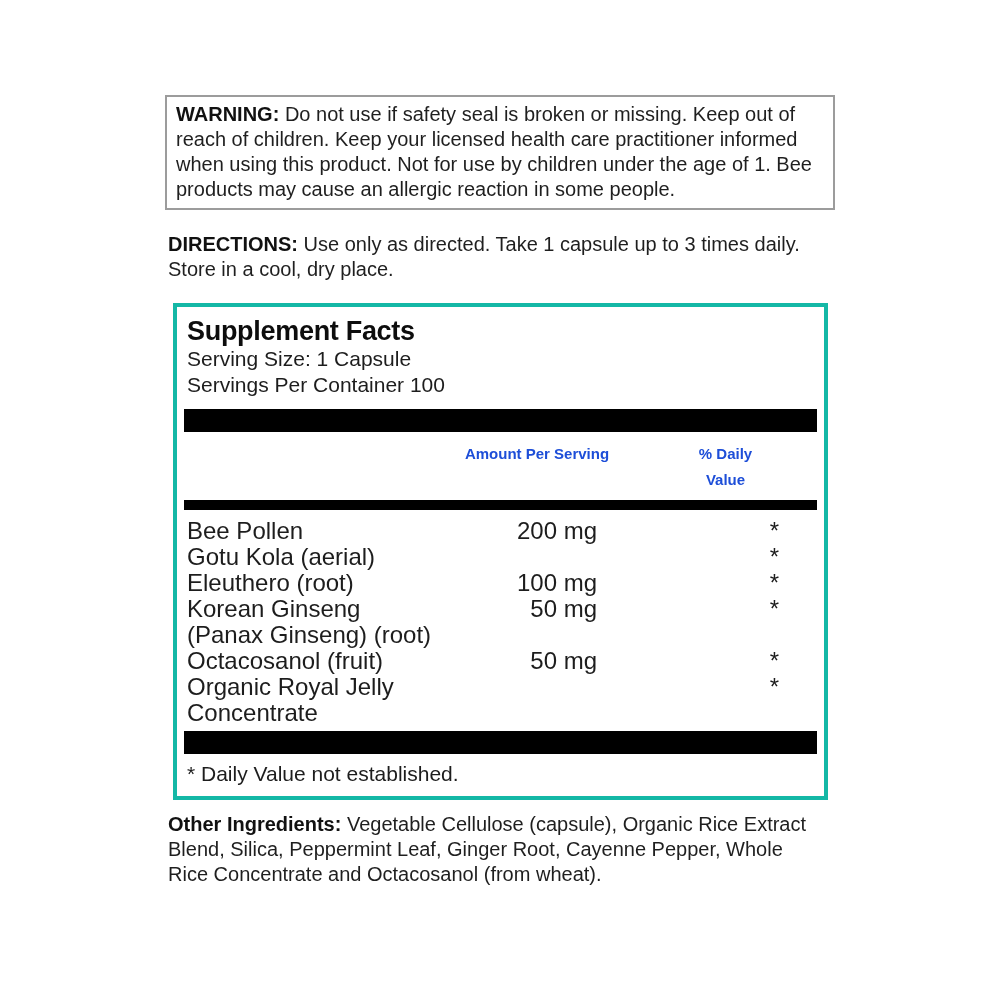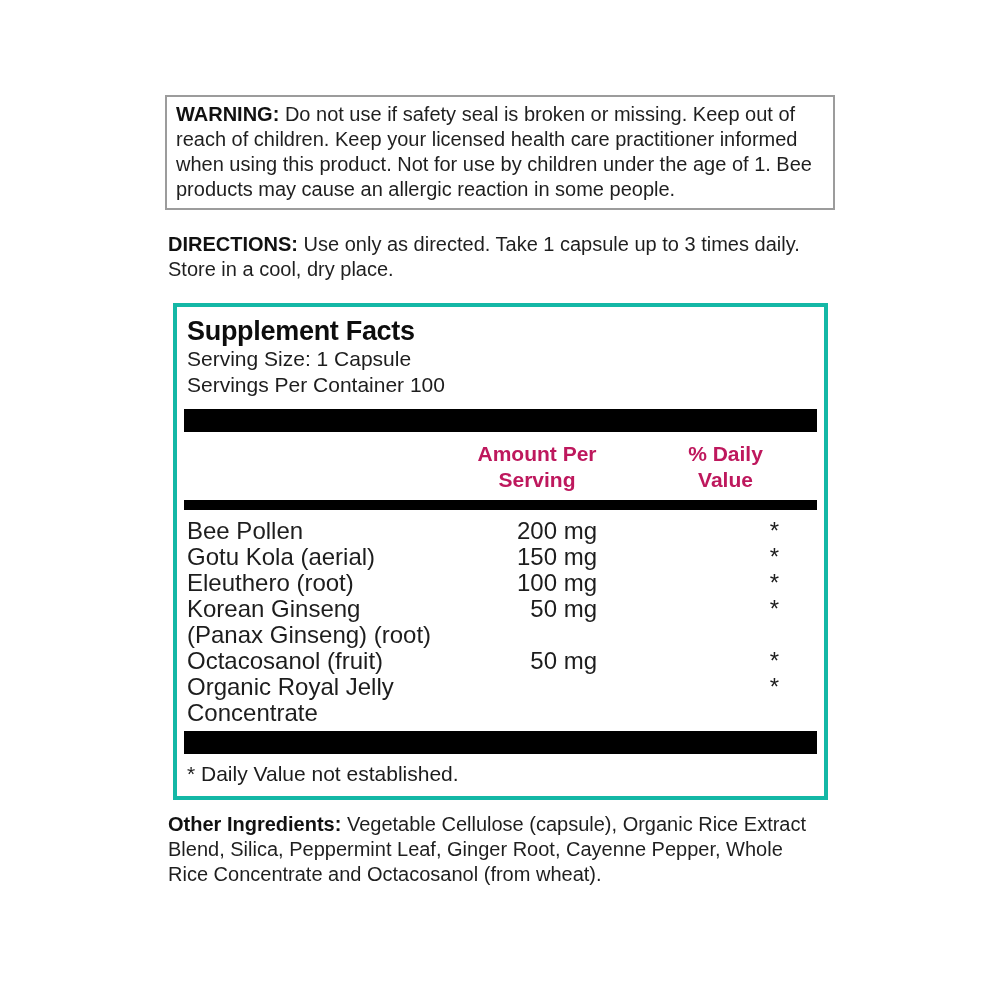--- a/index.html
+++ b/index.html
@@ -54,21 +54,21 @@
   .bar.thin  { height: 10px; }
   .bar.b1 { margin-top: 11px; }
   .bar.b2 { margin-top: 7px; }
   .bar.b3 { margin-top: 5px; }
 
   .frow { display: flex; padding: 0 10px; }
   .c-name { flex: 0 0 250px; }
   .c-amt  { flex: 0 0 200px; }
   .c-dv   { flex: 1 1 auto; }
 
-  .hdr-row { margin-top: 9px; font-weight: bold; font-size: 21px; line-height: 26px; color: #be185d; }
+  .hdr-row { margin-top: 9px; font-weight: bold; font-size: 15px; line-height: 26px; color: #1d4ed8; }
   .hdr-row .c-amt { text-align: center; padding: 0 25px; }
   .hdr-row .c-dv  { text-align: center; padding: 0 45px; }
 
   .rows { margin-top: 8px; }
   .ing-row { font-size: 24px; line-height: 26px; }
   .ing-row .c-amt { text-align: right; padding-right: 40px; }
   .ing-row .c-dv  { text-align: right; padding-right: 35px; }
 
   .footnote {
     font-size: 21px;
@@ -107,21 +107,20 @@
     <div class="bar thin b2"></div>
 
     <div class="rows">
       <div class="frow ing-row">
         <div class="c-name">Bee Pollen</div>
         <div class="c-amt">200 mg</div>
         <div class="c-dv">*</div>
       </div>
       <div class="frow ing-row">
         <div class="c-name">Gotu Kola (aerial)</div>
-        <div class="c-amt">150 mg</div>
         <div class="c-dv">*</div>
       </div>
       <div class="frow ing-row">
         <div class="c-name">Eleuthero (root)</div>
         <div class="c-amt">100 mg</div>
         <div class="c-dv">*</div>
       </div>
       <div class="frow ing-row">
         <div class="c-name">Korean Ginseng (Panax Ginseng) (root)</div>
         <div class="c-amt">50 mg</div>

